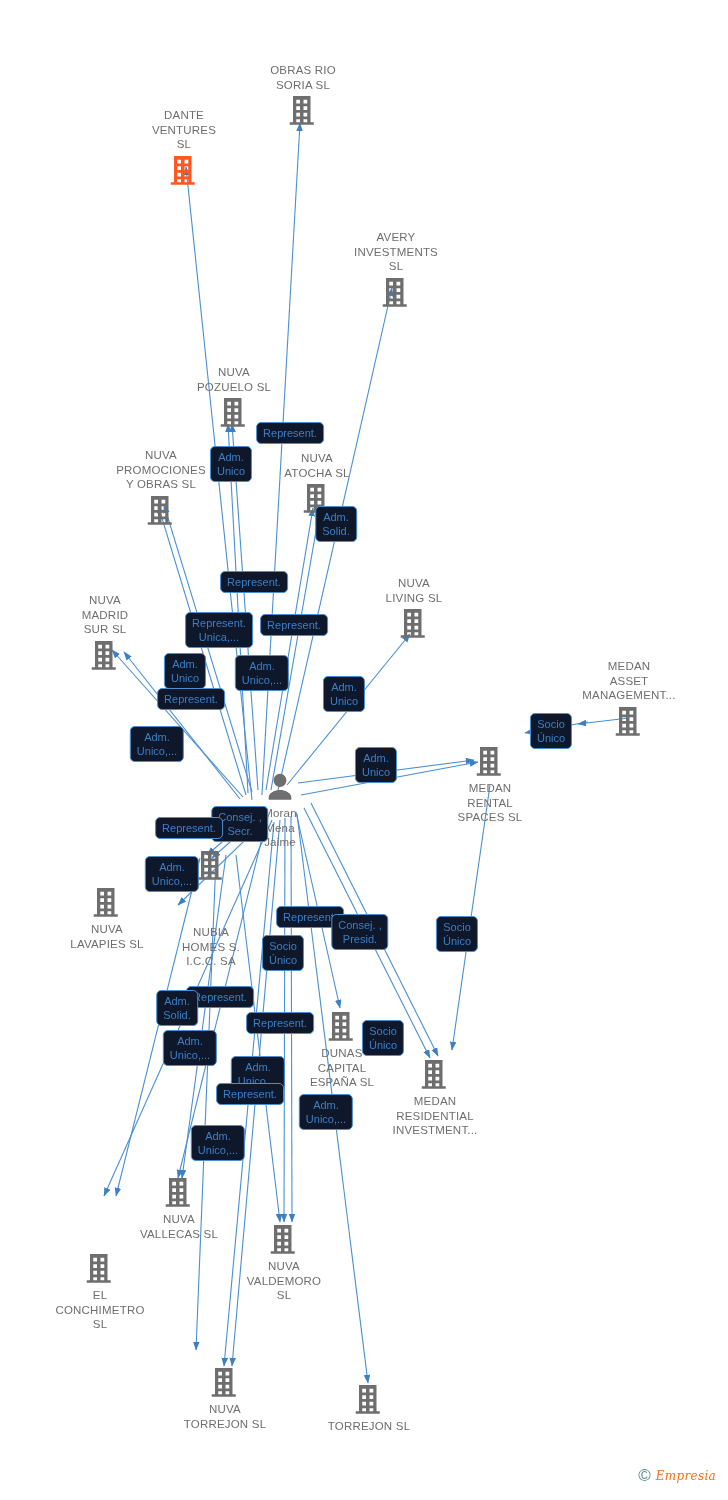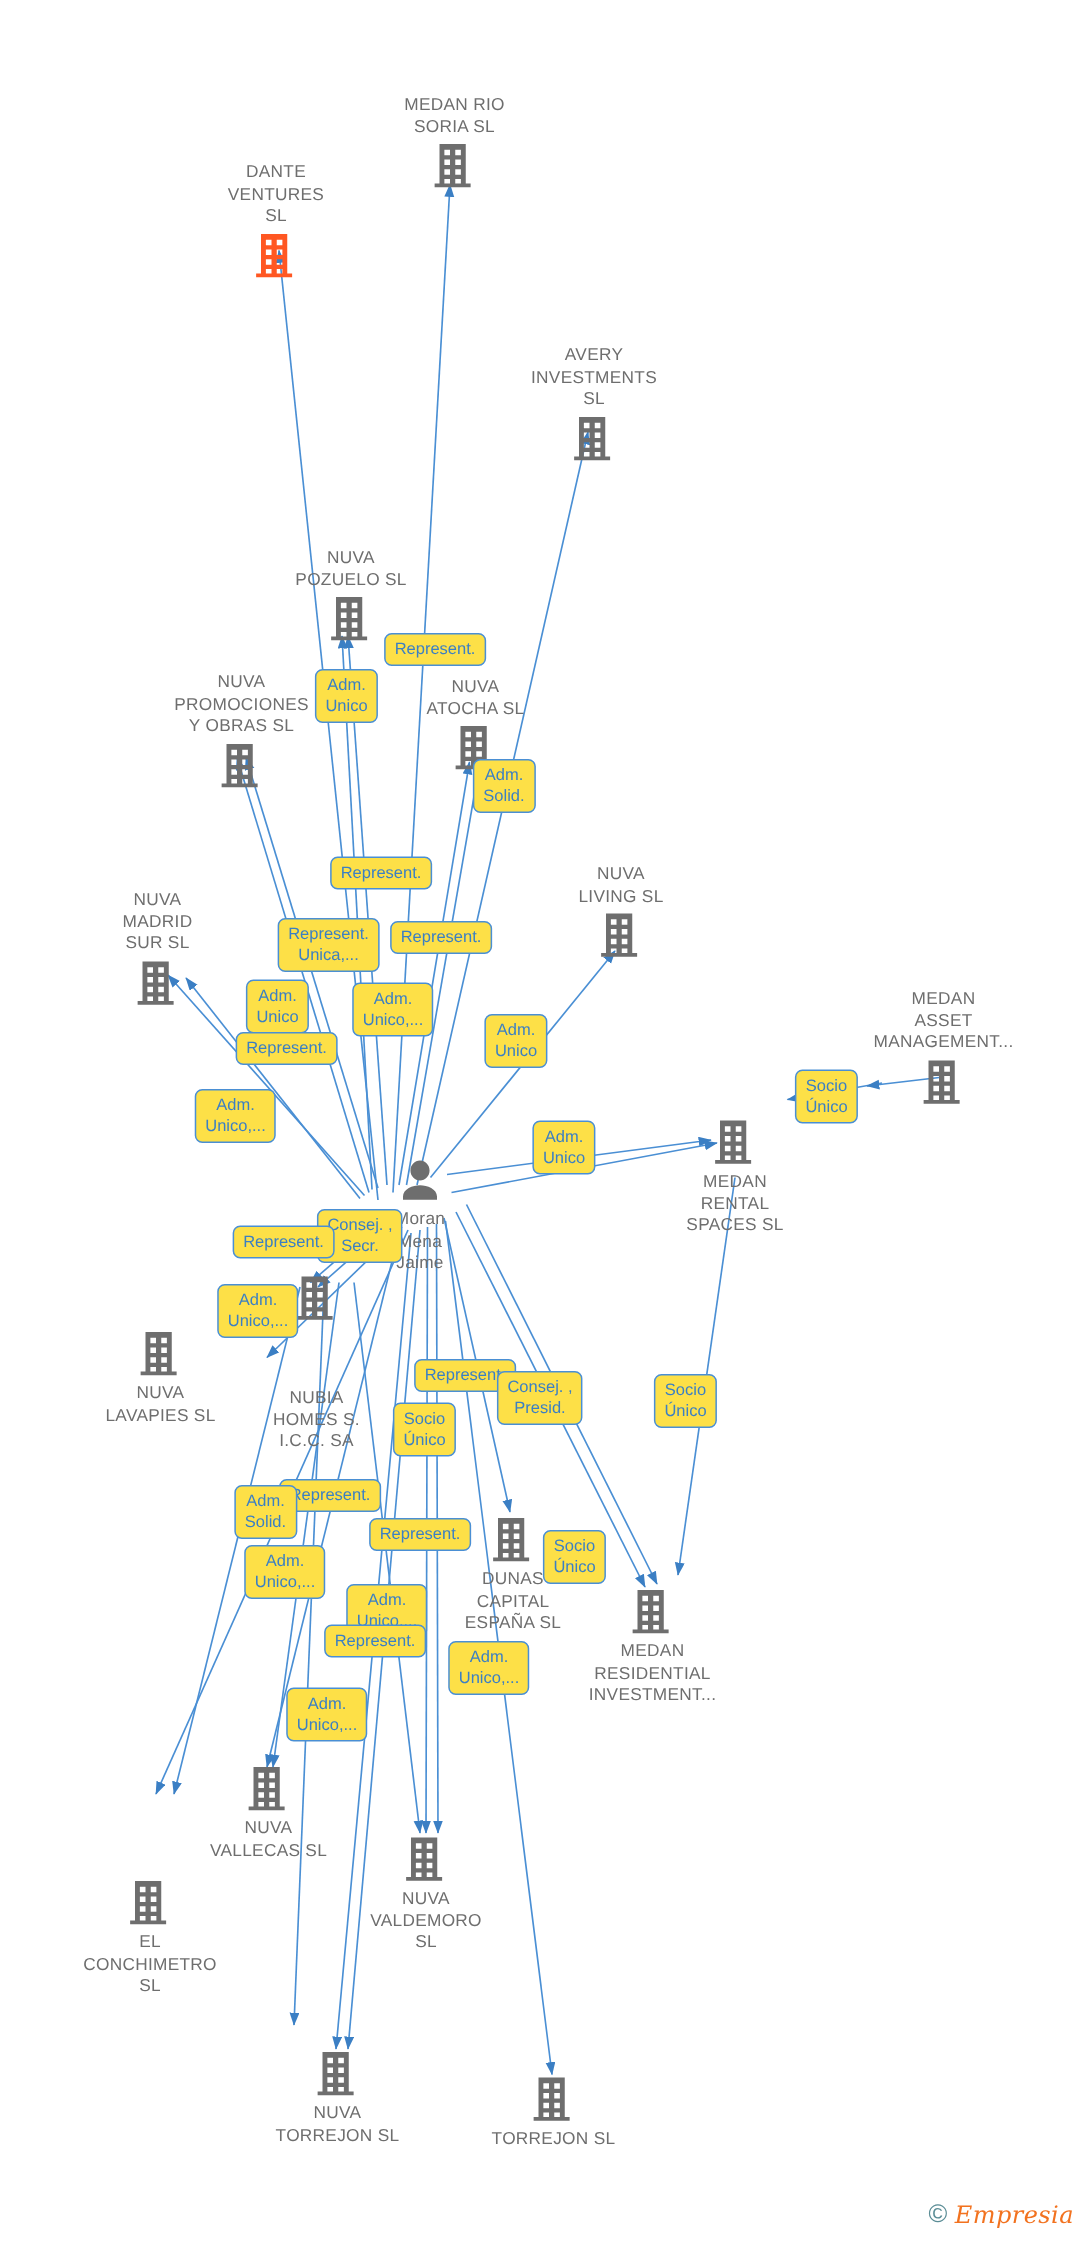--- a/index.html
+++ b/index.html
@@ -50,21 +50,21 @@
     height: 34px;
     display: block;
   }
   .person {
     width: 34px;
     height: 34px;
     display: block;
   }
   .edge-label {
     position: absolute;
-    background: #fde047;
+    background: #0f172a;
     border: 1.3px solid #4a8fd4;
     border-radius: 5px;
     color: #3b7fc4;
     font-size: 11px;
     line-height: 14px;
     text-align: center;
     padding: 3px 6px;
     white-space: pre-line;
     z-index: 20;
     transform: translate(-50%, -50%);
@@ -78,21 +78,21 @@
     gap: 5px;
     z-index: 30;
   }
   .wm-c {
     font-size: 17px;
     color: #5b8d96;
   }
   .wm-name {
     font-family: "DejaVu Serif", serif;
     font-style: italic;
-    font-size: 16px;
+    font-size: 12px;
     color: #f2721f;
     letter-spacing: 0.3px;
   }
 </style>
 </head>
 <body>
 
 <div id="canvas">
 
   <svg id="edges" viewBox="0 0 728 1500">
@@ -144,21 +144,21 @@
         <span class="caption">DANTE
 VENTURES
 SL</span>
         <span class="glyph">
           <svg class="bld" viewBox="0 0 24 26">
             <path fill="#ff5722" d="M4 1h14v21h2.6v2H1.4v-2H4V1zm2.6 3v3h3V4h-3zm5.8 0v3h3V4h-3zM6.6 9.2v3h3v-3h-3zm5.8 0v3h3v-3h-3zM6.6 14.4v3h3v-3h-3zm5.8 0v3h3v-3h-3zM6.6 19.6V22h3v-2.4h-3zm5.8 0V22h3v-2.4h-3z"></path>
           </svg>
         </span>
       </div>
       <div class="node cap-above" style="left: 303px; top: 63px;">
-        <span class="caption">MEDAN RIO
+        <span class="caption">OBRAS RIO
 SORIA  SL</span>
         <span class="glyph">
           <svg class="bld" viewBox="0 0 24 26">
             <path fill="#6e6e6e" d="M4 1h14v21h2.6v2H1.4v-2H4V1zm2.6 3v3h3V4h-3zm5.8 0v3h3V4h-3zM6.6 9.2v3h3v-3h-3zm5.8 0v3h3v-3h-3zM6.6 14.4v3h3v-3h-3zm5.8 0v3h3v-3h-3zM6.6 19.6V22h3v-2.4h-3zm5.8 0V22h3v-2.4h-3z"></path>
           </svg>
         </span>
       </div>
       <div class="node cap-above" style="left: 396px; top: 230px;">
         <span class="caption">AVERY
 INVESTMENTS

